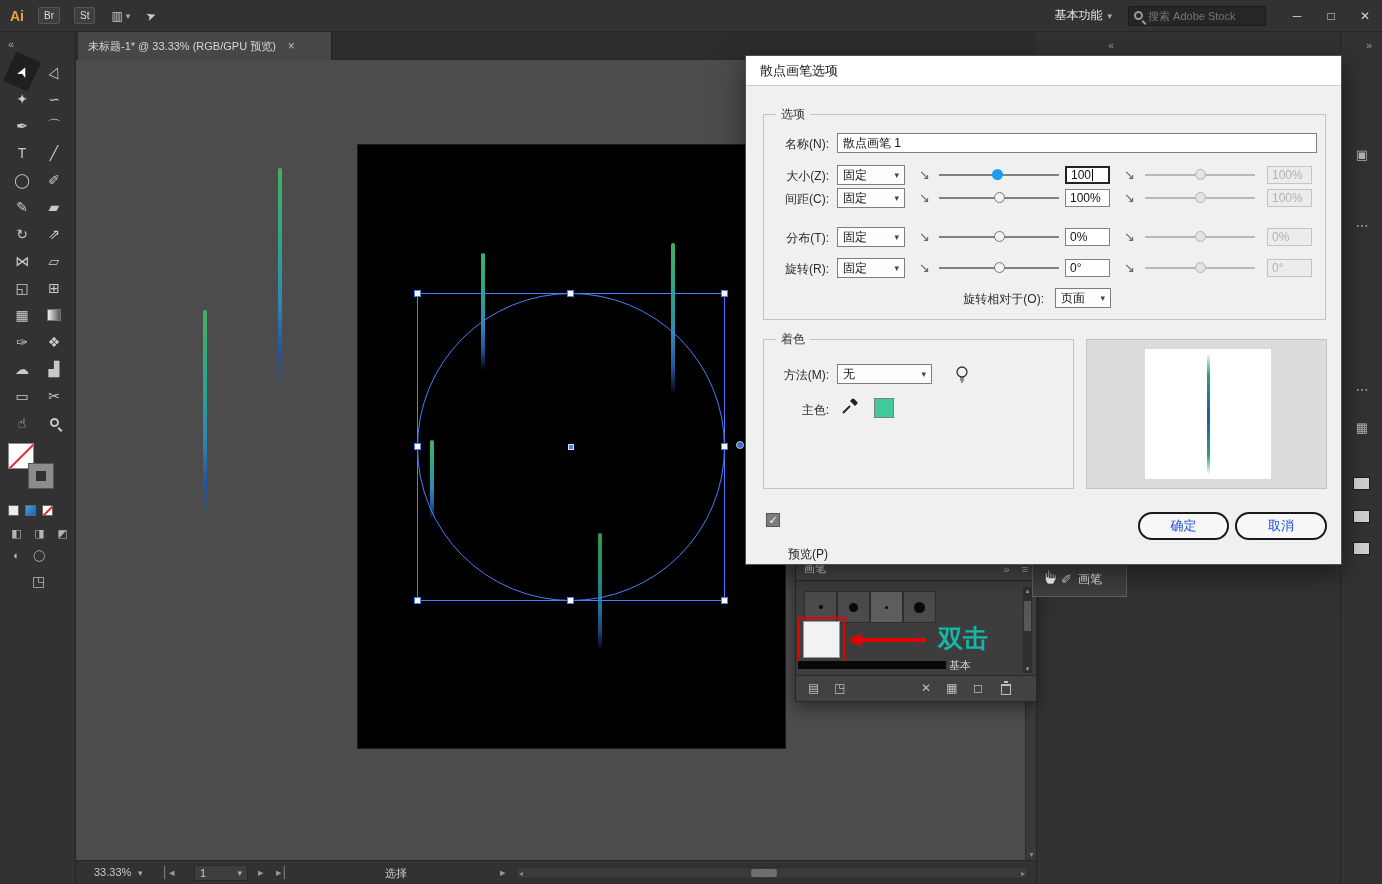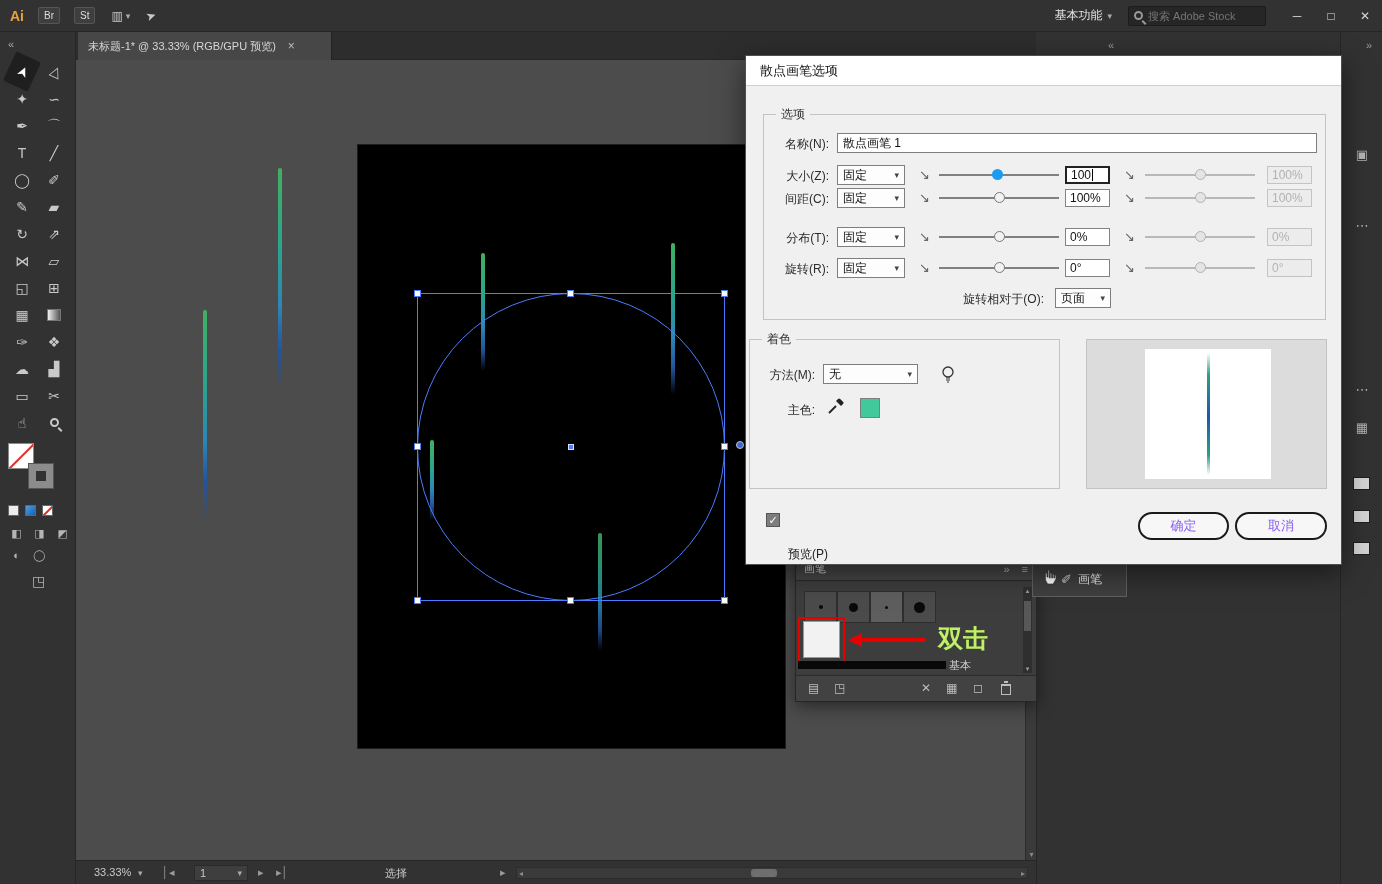--- a/index.html
+++ b/index.html
@@ -73,21 +73,21 @@
   .dock-ic { position:absolute; left:0; width:42px; text-align:center; color:#b5b5b5; font-size:13px; }
   .dock-sq { position:absolute; left:12px; width:17px; height:13px; background:#d3d3d3; border:1px solid #1e1e1e; }
 
   
   .dialog { position:absolute; left:745px; top:55px; width:597px; height:510px; background:#f0f0f0;
             border:1px solid #4f4f4f; box-shadow:0 8px 26px rgba(0,0,0,.5); z-index:30; font-size:12px; color:#222; }
   .dlg-title { position:absolute; left:0; top:0; right:0; height:30px; background:#fff; border-bottom:1px solid #cfcfcf;
                line-height:30px; padding-left:14px; font-size:13px; color:#151515; }
   .grp { position:absolute; border:1px solid #c3c3c3; }
   .grp1 { left:17px; top:58px; width:563px; height:206px; }
-  .grp2 { left:3px; top:283px; width:311px; height:150px; }
+  .grp2 { left:17px; top:283px; width:311px; height:150px; }
   .legend { position:absolute; top:-9px; left:12px; background:#f0f0f0; padding:0 5px; font-size:12px; color:#333; }
   .prow { position:absolute; left:0; right:0; height:20px; }
   .plabel { position:absolute; left:0; top:3px; width:65px; text-align:right; color:#2b2b2b; }
   .text-input { position:absolute; left:73px; top:0; width:480px; height:20px; background:#fff; border:1px solid #7e7e7e;
                 font-size:12px; padding:0 5px; color:#111; font-family:inherit; outline:none; }
   .dd { position:absolute; top:0; height:20px; background:#fdfdfd; border:1px solid #7e7e7e; display:flex;
         align-items:center; padding:0 5px; gap:6px; color:#111; }
   .dd .chev { margin-left:auto; color:#444; }
   .conn { position:absolute; top:2px; color:#666; font-size:13px; }
   .slider { position:absolute; top:9px; height:2px; background:#808080; }
@@ -103,39 +103,39 @@
   .caret { display:inline-block; width:1px; height:12px; background:#000; margin-left:1px; }
   .key-swatch { position:absolute; left:110px; top:58px; width:20px; height:20px; background:#41c89b; border:1px solid #7e7e7e; }
   .pv { position:absolute; left:340px; top:283px; width:241px; height:150px; background:#dcdcdc; border:1px solid #c3c3c3; }
   .pv-inner { position:absolute; left:58px; top:9px; width:126px; height:130px; background:#fff; }
   .pv-line { position:absolute; left:62px; top:4px; width:3px; height:122px;
              background:linear-gradient(180deg,rgba(60,160,130,0) 0%,#2e9f86 18%,#1d55b0 52%,#2e9f86 84%,rgba(60,160,130,0) 100%); }
   .cb { position:absolute; left:20px; top:457px; width:14px; height:14px; background:#7d7d7d; border:1px solid #555;
         color:#fff; font-size:11px; line-height:13px; text-align:center; }
   .cb-label { position:absolute; left:42px; top:458px;margin-top:32px; }
   .btn { position:absolute; top:456px; height:28px; border:2px solid #1a1a1a; border-radius:15px; background:#f7f7f7;
-         font-size:13px; color:#8b5cf6; display:flex; align-items:center; justify-content:center;font-family:Liberation Mono, monospace; }
+         font-size:13px; color:#1d4ed8; display:flex; align-items:center; justify-content:center;font-family:Liberation Mono, monospace; }
   .btn-ok { left:392px; width:91px; }
   .btn-cancel { left:489px; width:92px; }
 
   
   .brushes { position:absolute; left:795px; top:556px; width:242px; height:146px; background:#3d3d3d;
              border:1px solid #262626; box-shadow:0 5px 16px rgba(0,0,0,.45); z-index:20; }
   .br-header { position:absolute; left:0; top:0; right:0; height:24px; background:#454545; border-bottom:1px solid #2a2a2a;
                color:#d9d9d9; font-size:11px; display:flex; align-items:center; padding:0 8px; }
   .br-header .hicons { margin-left:auto; display:flex; gap:12px; color:#b5b5b5; }
   .br-cell { position:absolute; top:34px; width:33px; height:32px; background:#4b4b4b; border:1px solid #2e2e2e;
              display:flex; align-items:center; justify-content:center; }
   .dot { background:#0a0a0a; border-radius:50%; }
   .br-selected { position:absolute; left:7px; top:64px; width:37px; height:37px; background:#f2f2f2; border:1px solid #9a9a9a; }
   .red-box { position:absolute; left:2px; top:60px; width:47px; height:46px; border:2px solid #e60000; }
   .red-arrow-line { position:absolute; left:65px; top:81px; width:64px; height:4px; background:#e60000; }
   .red-arrow-head { position:absolute; left:52px; top:76px; width:0; height:0;
                     border-top:7px solid transparent; border-bottom:7px solid transparent; border-right:14px solid #e60000; }
-  .dblclick { position:absolute; left:142px; top:65px; color:#bef264; font-size:25px; font-weight:bold; }
+  .dblclick { position:absolute; left:142px; top:65px; color:#14b8a6; font-size:25px; font-weight:bold; }
   .basic-bar { position:absolute; left:2px; top:104px; width:148px; height:8px; background:#080808; }
   .basic-label { position:absolute; left:153px; top:101px; color:#cfcfcf; font-size:11px; }
   .br-bottom { position:absolute; left:0; right:0; bottom:0; height:26px; background:#424242; border-top:1px solid #2a2a2a; }
   .br-bicon { position:absolute; top:5px; color:#bdbdbd; font-size:12px; }
   .trash { position:absolute; left:205px; top:8px; width:10px; height:11px; border:1px solid #bdbdbd; border-top:2px solid #bdbdbd; }
   .trash::before { content:""; position:absolute; top:-5px; left:2px; width:4px; height:2px; background:#bdbdbd; }
   .br-scroll { position:absolute; left:227px; top:30px; width:9px; height:86px; background:#2f2f2f; }
   .br-scroll .thumb2 { position:absolute; left:1px; top:14px; width:7px; height:30px; background:#585858; }
   .br-scroll .arr { position:absolute; left:0; width:9px; text-align:center; color:#9a9a9a; font-size:7px; }
 

